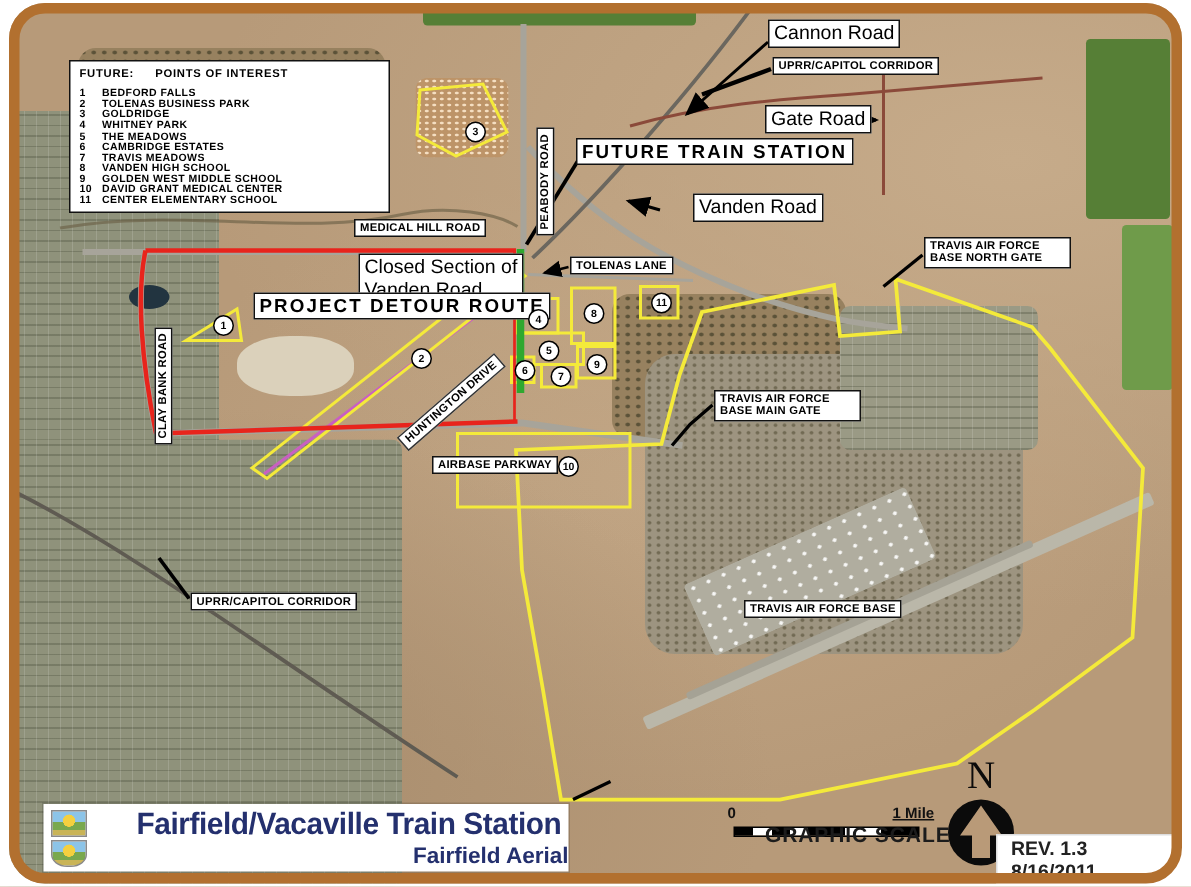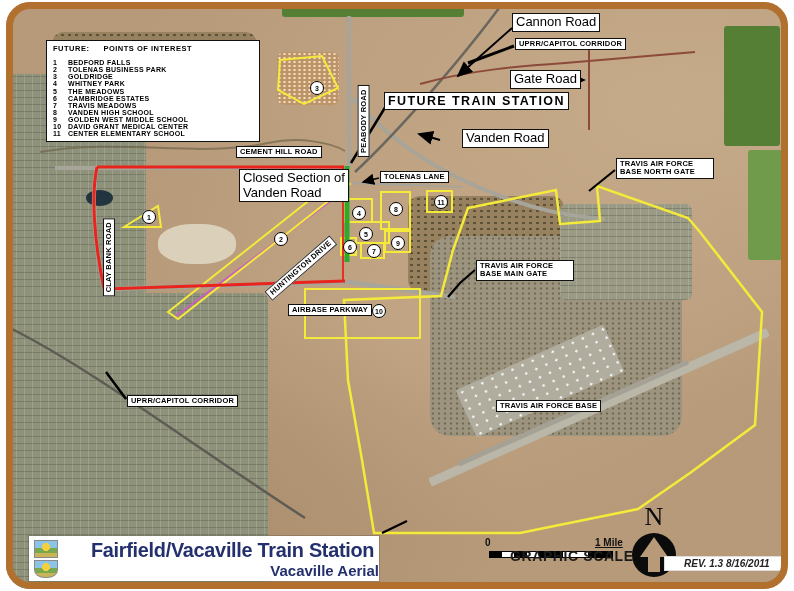--- a/index.html
+++ b/index.html
@@ -44,21 +44,21 @@
       linear-gradient(#8cc4e8 0 45%, #79a84e 45% 78%, #c9b457 78%);}
   .logo .tile.shield{border-radius:0 0 45% 45%;}
   .titletext{flex:1;display:flex;flex-direction:column;justify-content:center;text-align:right;color:#24306e;}
   .titletext .t1{font-size:20.5px;font-weight:bold;letter-spacing:-.3px;transform:scaleX(.97);}
   .titletext .t2{font-size:15px;font-weight:bold;}
   .scale-num{position:absolute;z-index:20;font-size:10px;font-weight:bold;color:#111;}
   .scale-bar{position:absolute;z-index:20;left:489px;top:551px;width:122px;height:5px;border:1px solid #000;background:linear-gradient(90deg,#000 0 10%,#fff 10% 20%,#000 20% 30%,#fff 30% 40%,#000 40% 60%,#fff 60% 80%,#000 80% 100%);}
   .scale-cap{position:absolute;z-index:20;left:510px;top:548px;font-size:14px;font-weight:bold;letter-spacing:.6px;color:#1c1c1c;}
   .north{position:absolute;z-index:20;left:626px;top:504px;width:56px;height:78px;text-align:center;}
   .north .n{font-family:"Liberation Serif",serif;font-size:26px;color:#0b0b0b;line-height:1;}
-  .rev{position:absolute;z-index:22;left:664px;top:556px;background:#fff;padding:1px 19px;font-size:10px;font-weight:bold;color:#222;border:1px solid #ddd;font-style:italic;}
+  .rev{position:absolute;z-index:22;left:664px;top:556px;background:#fff;padding:1px 9px;font-size:13px;font-weight:bold;color:#222;border:1px solid #ddd;}
   .border-overlay{position:absolute;left:6px;top:2px;width:768px;height:573px;border:7px solid #b2702f;border-radius:24px;box-shadow:0 0 0 16px #fff;z-index:40;pointer-events:none;}
 </style>
 </head>
 <body>
 
 <div class="map">
 
   <div class="patch scrub dark" style="left:52px;top:32px;width:205px;height:98px;"></div>
   <div class="patch city" style="left:0;top:74px;width:146px;height:262px;"></div>
   <div class="patch city" style="left:0;top:293px;width:268px;height:298px;"></div>
@@ -178,22 +178,23 @@
         <span>11</span>
         <span>CENTER ELEMENTARY SCHOOL</span>
       </div>
   </div>
 
   <div class="lbl big" style="left:512px;top:13px;">Cannon Road</div>
   <div class="lbl small" style="left:515px;top:38px;">UPRR/CAPITOL CORRIDOR</div>
   <div class="lbl big" style="left:510px;top:70px;">Gate Road</div>
   <div class="lbl caps" style="left:384px;top:92px;">FUTURE TRAIN STATION</div>
   <div class="lbl big" style="left:441px;top:129px;margin-left:21px;">Vanden Road</div>
-  <div class="lbl small" style="left:236px;top:146px;">CEMENT HILL ROAD</div>
+  <div class="lbl small" style="left:236px;top:146px;">MEDICAL HILL ROAD</div>
   <div class="lbl big wrap" style="left:239px;top:169px;width:102px;">Closed Section of Vanden Road</div>
+  <div class="lbl caps" style="left:169px;top:195px;">PROJECT DETOUR ROUTE</div>
   <div class="lbl small" style="left:380px;top:171px;">TOLENAS LANE</div>
   <div class="lbl small vert" style="left:328px;top:115px;">PEABODY ROAD</div>
   <div class="lbl small vert" style="left:70px;top:251px;">CLAY BANK ROAD</div>
   <div class="lbl small diag" style="left:258px;top:262px;">HUNTINGTON DRIVE</div>
   <div class="lbl small" style="left:288px;top:304px;">AIRBASE PARKWAY</div>
   <div class="lbl small wrap" style="left:616px;top:158px;width:90px;">TRAVIS AIR FORCE BASE NORTH GATE</div>
   <div class="lbl small wrap" style="left:476px;top:260px;width:90px;">TRAVIS AIR FORCE BASE MAIN GATE</div>
   <div class="lbl small" style="left:496px;top:352px;margin-top:48px;">TRAVIS AIR FORCE BASE</div>
   <div class="lbl small" style="left:127px;top:395px;">UPRR/CAPITOL CORRIDOR</div>
 
@@ -224,19 +225,19 @@
 
   <div class="rev">REV.  1.3     8/16/2011</div>
 
   <div class="titleblock">
     <div class="logo">
       <div class="tile"></div>
       <div class="tile shield"></div>
     </div>
     <div class="titletext">
       <div class="t1">Fairfield/Vacaville Train Station</div>
-      <div class="t2">Vacaville Aerial</div>
+      <div class="t2">Fairfield Aerial</div>
     </div>
   </div>
 
 </div>
 
 <div class="border-overlay"></div>
 
 </body></html>

